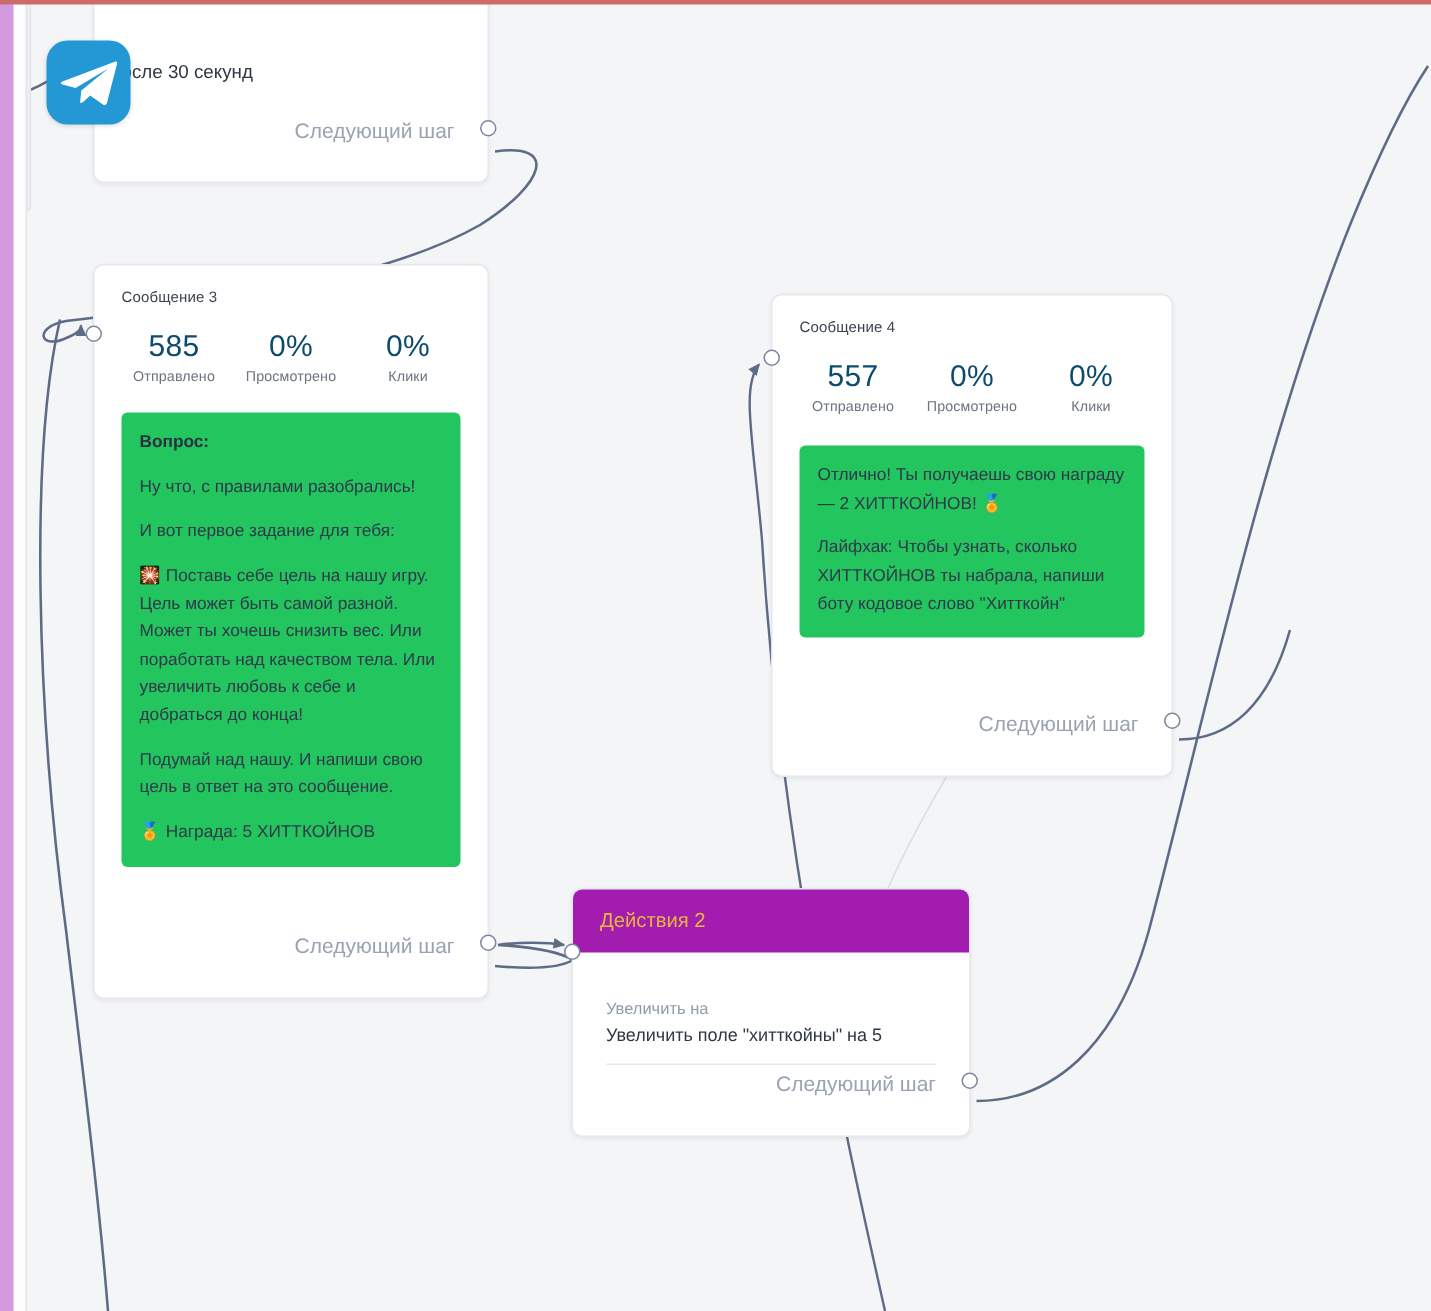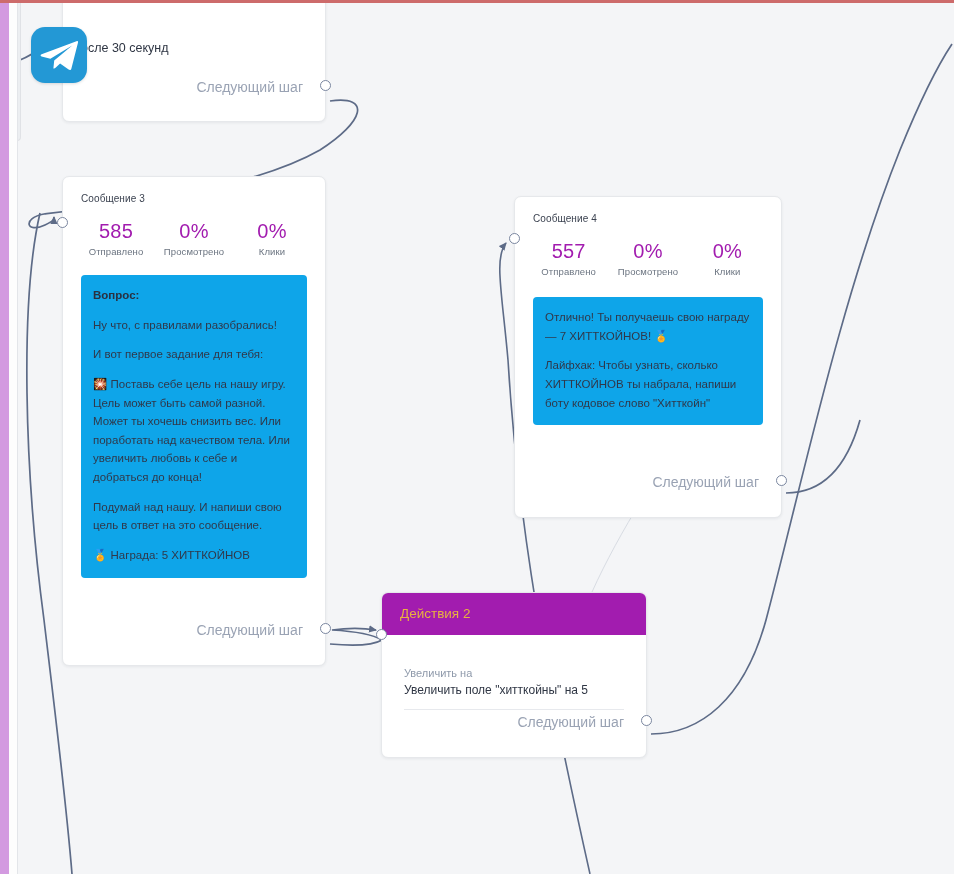--- a/index.html
+++ b/index.html
@@ -22,24 +22,24 @@
   
   #wires{position:absolute;left:0;top:0;width:954px;height:874px;z-index:5;pointer-events:none;}
 
   
   .card{position:absolute;background:#ffffff;border:1px solid #e6e8eb;border-radius:7px;
         box-shadow:0 1px 3px rgba(30,40,60,.07);z-index:10;}
   .card-title{font-size:10px;color:#3b4250;padding:16px 18px 0 18px;letter-spacing:.1px;}
 
   .stats{display:flex;padding:16px 14px 0 14px;}
   .stat{flex:1;text-align:center;}
-  .stat .v{font-size:20px;color:#a21caf;line-height:1.15;letter-spacing:.2px;}
+  .stat .v{font-size:20px;color:#0c4a6e;line-height:1.15;letter-spacing:.2px;}
   .stat .k{font-size:9.5px;color:#6b7480;margin-top:3px;letter-spacing:.1px;}
 
-  .bubble{margin:18px 18px 0 18px;background:#0ea5e9;border-radius:4px;
+  .bubble{margin:18px 18px 0 18px;background:#22c55e;border-radius:4px;
           padding:11px 12px 13px 12px;font-size:11.5px;color:#30384a;line-height:1.62;}
   .bubble b{font-weight:bold;color:#2a3040;}
   .bubble p{margin:0 0 11px 0;}
   .bubble p:last-child{margin-bottom:0;}
 
   .port-row{position:relative;height:26px;}
   .port-label{position:absolute;right:22px;top:0;font-size:14px;color:#9aa3b4;white-space:nowrap;}
   .port-dot{position:absolute;width:11px;height:11px;border-radius:50%;
             background:#ffffff;border:1.6px solid #7b87a0;box-sizing:border-box;z-index:20;}
 
@@ -161,21 +161,21 @@
         <div class="v">0%</div>
         <div class="k">Просмотрено</div>
       </div>
       <div class="stat">
         <div class="v">0%</div>
         <div class="k">Клики</div>
       </div>
     </div>
 
     <div class="bubble" style="margin-top:20px;">
-      <p>Отлично! Ты получаешь свою награду — 7 ХИТТКОЙНОВ! 🏅</p>
+      <p>Отлично! Ты получаешь свою награду — 2 ХИТТКОЙНОВ! 🏅</p>
       <p>Лайфхак: Чтобы узнать, сколько ХИТТКОЙНОВ ты набрала, напиши боту кодовое слово "Хитткойн"</p>
     </div>
 
     <div class="port-row" style="position:absolute;right:0;bottom:17px;width:100%;">
       <div class="port-label">Следующий шаг</div>
       <div class="port-dot" style="right:-6px;top:1px;"></div>
     </div>
   </div>
 
   <div class="card" id="card-act2">

